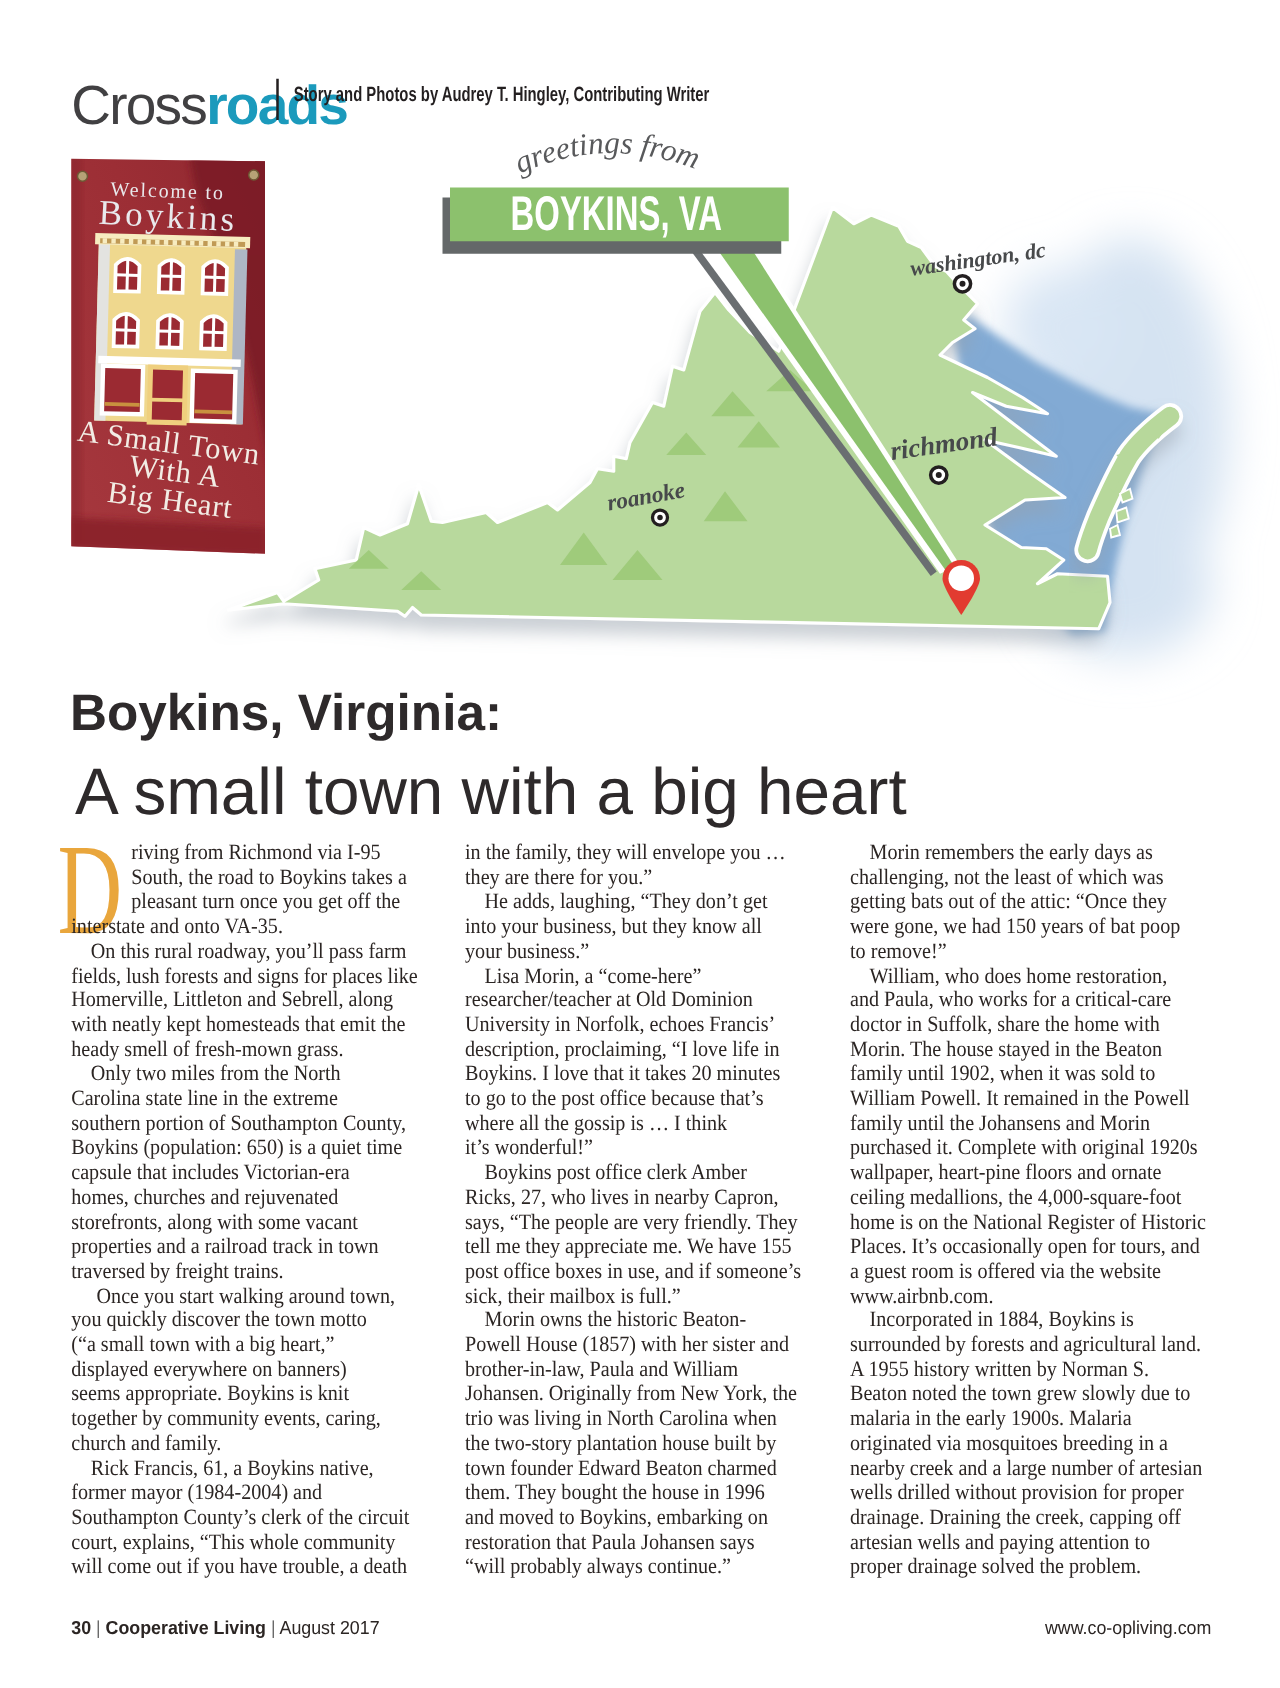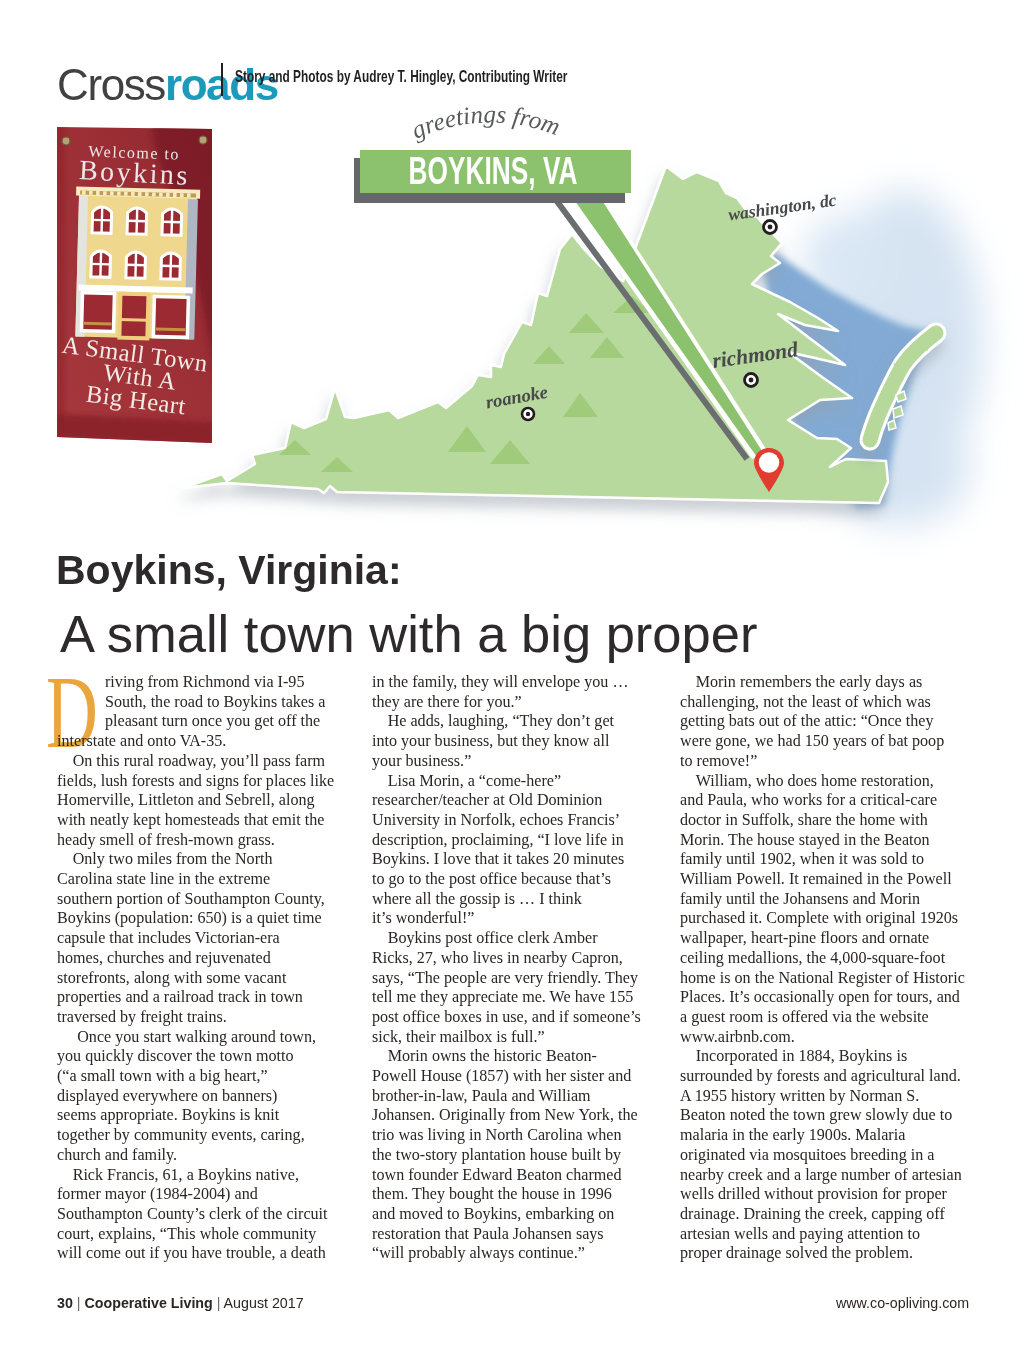--- a/index.html
+++ b/index.html
@@ -243,21 +243,21 @@
   </g>
 
   <g>
     <path d="M769,492 C769,492 754,470 754,463 C754,454.5 760.5,448 769,448 C777.5,448 784,454.5 784,463 C784,470 769,492 769,492 Z" fill="#e23b30"></path>
     <circle cx="769" cy="462.5" r="10.2" fill="#ffffff"></circle>
   </g>
 </svg>
 
 <div class="abs" style="left:56px;top:546.5px;font-size:41px;font-weight:bold;color:#2e2a2b;letter-spacing:0;">Boykins, Virginia:</div>
 
-<div class="abs" style="left:60px;top:603px;font-size:52.5px;font-weight:normal;color:#2e2a2b;letter-spacing:0;">A small town with a big proper</div>
+<div class="abs" style="left:60px;top:603px;font-size:52.5px;font-weight:normal;color:#2e2a2b;letter-spacing:0;">A small town with a big heart</div>
 
 <div class="abs" style="left:46px;top:660px;font-size:104px;line-height:104px;color:#e9a63c;font-family:'Liberation Serif',serif;transform:scale(0.69,1);transform-origin:0 0;">D</div>
 
 <div class="abs col" style="left:105px;top:672px;">riving from Richmond via I-95<br>South, the road to Boykins takes a<br>pleasant turn once you get off the</div>
 
 <div class="abs col" style="left:57px;top:731.1px;">interstate and onto VA-35.<br><span class="in"></span>On this rural roadway, you’ll pass farm<br>fields, lush forests and signs for places like<br>Homerville, Littleton and Sebrell, along<br>with neatly kept homesteads that emit the<br>heady smell of fresh-mown grass.<br><span class="in"></span>Only two miles from the North<br>Carolina state line in the extreme<br>southern portion of Southampton County,<br>Boykins (population: 650) is a quiet time<br>capsule that includes Victorian-era<br>homes, churches and rejuvenated<br>storefronts, along with some vacant<br>properties and a railroad track in town<br>traversed by freight trains.<br><span class="in" style="width:22px;"></span>Once you start walking around town,<br>you quickly discover the town motto<br>(“a small town with a big heart,”<br>displayed everywhere on banners)<br>seems appropriate. Boykins is knit<br>together by community events, caring,<br>church and family.<br><span class="in"></span>Rick Francis, 61, a Boykins native,<br>former mayor (1984-2004) and<br>Southampton County’s clerk of the circuit<br>court, explains, “This whole community<br>will come out if you have trouble, a death</div>
 
 <div class="abs col" style="left:372px;top:672px;">in the family, they will envelope you …<br>they are there for you.”<br><span class="in"></span>He adds, laughing, “They don’t get<br>into your business, but they know all<br>your business.”<br><span class="in"></span>Lisa Morin, a “come-here”<br>researcher/teacher at Old Dominion<br>University in Norfolk, echoes Francis’<br>description, proclaiming, “I love life in<br>Boykins. I love that it takes 20 minutes<br>to go to the post office because that’s<br>where all the gossip is … I think<br>it’s wonderful!”<br><span class="in"></span>Boykins post office clerk Amber<br>Ricks, 27, who lives in nearby Capron,<br>says, “The people are very friendly. They<br>tell me they appreciate me. We have 155<br>post office boxes in use, and if someone’s<br>sick, their mailbox is full.”<br><span class="in"></span>Morin owns the historic Beaton-<br>Powell House (1857) with her sister and<br>brother-in-law, Paula and William<br>Johansen. Originally from New York, the<br>trio was living in North Carolina when<br>the two-story plantation house built by<br>town founder Edward Beaton charmed<br>them. They bought the house in 1996<br>and moved to Boykins, embarking on<br>restoration that Paula Johansen says<br>“will probably always continue.”</div>
 
 <div class="abs col" style="left:680px;top:672px;"><span class="in"></span>Morin remembers the early days as<br>challenging, not the least of which was<br>getting bats out of the attic: “Once they<br>were gone, we had 150 years of bat poop<br>to remove!”<br><span class="in"></span>William, who does home restoration,<br>and Paula, who works for a critical-care<br>doctor in Suffolk, share the home with<br>Morin. The house stayed in the Beaton<br>family until 1902, when it was sold to<br>William Powell. It remained in the Powell<br>family until the Johansens and Morin<br>purchased it. Complete with original 1920s<br>wallpaper, heart-pine floors and ornate<br>ceiling medallions, the 4,000-square-foot<br>home is on the National Register of Historic<br>Places. It’s occasionally open for tours, and<br>a guest room is offered via the website<br>www.airbnb.com.<br><span class="in"></span>Incorporated in 1884, Boykins is<br>surrounded by forests and agricultural land.<br>A 1955 history written by Norman S.<br>Beaton noted the town grew slowly due to<br>malaria in the early 1900s. Malaria<br>originated via mosquitoes breeding in a<br>nearby creek and a large number of artesian<br>wells drilled without provision for proper<br>drainage. Draining the creek, capping off<br>artesian wells and paying attention to<br>proper drainage solved the problem.</div>

